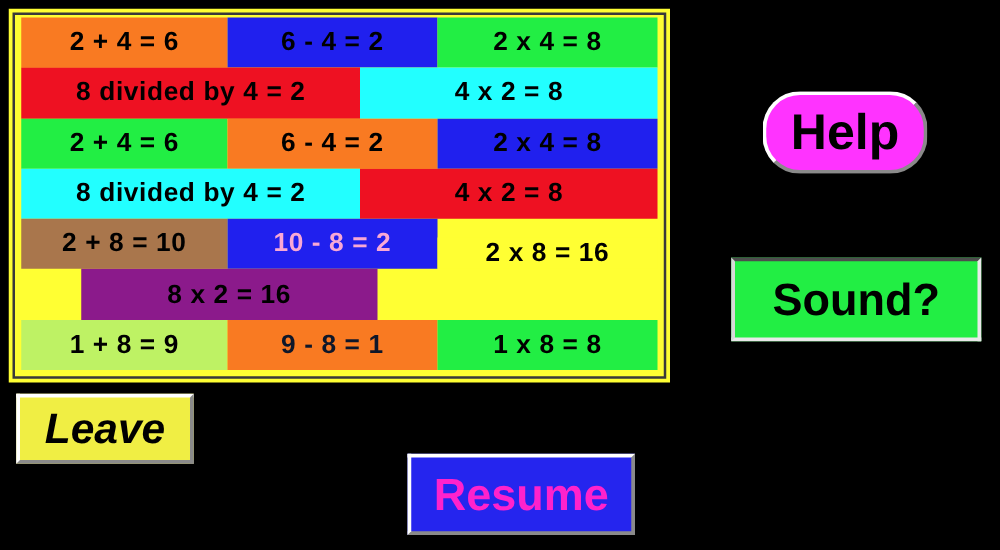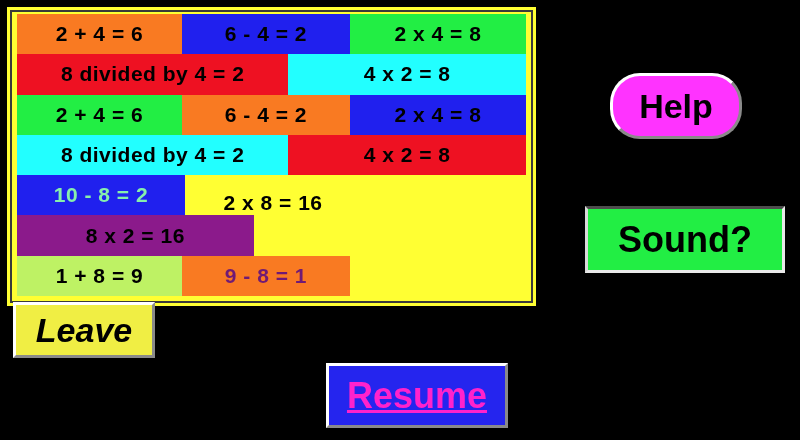--- a/index.html
+++ b/index.html
@@ -36,24 +36,24 @@
   
   .btn {
     position:absolute;
     display:flex; align-items:center; justify-content:center;
     font-weight:bold;
     box-sizing:border-box;
     cursor:pointer;
   }
   .btn.outset { border:3px solid; border-color:#ffffff #8a8a8a #8a8a8a #ffffff; }
   .btn.inset  { border:3px solid; border-color:#4d4d4d #e9e9e9 #e9e9e9 #d8d8d8; }
-  .btn-help   { left:610px; top:73px;  width:132px; height:66px; font-size:34px;border-radius:30px; }
+  .btn-help   { left:610px; top:73px;  width:132px; height:66px; font-size:40px;border-radius:30px; }
   .btn-sound  { left:585px; top:206px; width:200px; height:67px; font-size:36px; }
-  .btn-leave  { left:13px;  top:302px; width:142px; height:56px; font-size:34px; font-style:italic; }
-  .btn-resume { left:326px; top:363px; width:182px; height:65px; font-size:36px;text-decoration:underline; }
+  .btn-leave  { left:13px;  top:315px; width:142px; height:56px; font-size:34px; font-style:italic; }
+  .btn-resume { left:326px; top:363px; width:182px; height:65px; font-size:36px; }
 </style>
 </head>
 <body>
 
 <div class="board">
   <div class="board-inner">
 
   <div class="row">
         <div class="cell" style="background: rgb(249, 122, 34); width: 32.4%; color: rgb(0, 0, 0);">2 + 4 = 6</div>
         <div class="cell" style="background: rgb(32, 32, 238); width: 33%; color: rgb(0, 0, 0);">6 - 4 = 2</div>
@@ -66,29 +66,31 @@
       <div class="row">
         <div class="cell" style="background: rgb(34, 238, 68); width: 32.4%; color: rgb(0, 0, 0);">2 + 4 = 6</div>
         <div class="cell" style="background: rgb(249, 122, 34); width: 33%; color: rgb(0, 0, 0);">6 - 4 = 2</div>
         <div class="cell" style="background: rgb(32, 32, 238); width: 34.6%; color: rgb(0, 0, 0);">2 x 4 = 8</div>
       </div>
       <div class="row">
         <div class="cell" style="background: rgb(34, 255, 255); width: 53.3%; color: rgb(0, 0, 0);">8 divided by 4 = 2</div>
         <div class="cell" style="background: rgb(238, 17, 34); width: 46.7%; color: rgb(0, 0, 0);">4 x 2 = 8</div>
       </div>
       <div class="row">
-        <div class="cell" style="background: rgb(32, 32, 238); width: 33%; color: #86efac;">10 - 8 = 2</div>
+        <div class="cell" style="background: rgb(169, 118, 76); width: 32.4%; color: rgb(0, 0, 0);">2 + 8 = 10</div>
+        <div class="cell" style="background: rgb(32, 32, 238); width: 33%; color: #f9a8d4;">10 - 8 = 2</div>
         <div class="cell" style="background: rgb(255, 255, 51); width: 34.6%; color: rgb(0, 0, 0); margin-top: 15px;">2 x 8 = 16</div>
       </div>
       <div class="row">
-        <div class="cell" style="background: rgb(139, 26, 139); width: 46.5%; color: rgb(0, 0, 0);">8 x 2 = 16</div>
+        <div class="cell" style="background: rgb(139, 26, 139); width: 46.5%; color: rgb(0, 0, 0); margin-left: 48px;">8 x 2 = 16</div>
       </div>
       <div class="row">
         <div class="cell" style="background: #bef264; width: 32.4%; color: rgb(0, 0, 0);">1 + 8 = 9</div>
-        <div class="cell" style="background: rgb(249, 122, 34); width: 33%; color: #701a75; text-align: center;">9 - 8 = 1</div>
+        <div class="cell" style="background: rgb(249, 122, 34); width: 33%; color: #0f172a; text-align: center;">9 - 8 = 1</div>
+        <div class="cell" style="background: rgb(34, 238, 68); width: 34.6%; color: rgb(0, 0, 0);">1 x 8 = 8</div>
       </div>
     </div>
 </div>
 
 <div class="btn outset btn-help" style="background: rgb(255, 51, 255); color: rgb(0, 0, 0);">
   <span>Help</span>
 </div>
 
 <div class="btn inset btn-sound" style="background: rgb(34, 238, 68); color: rgb(0, 0, 0);">
   <span>Sound?</span>

